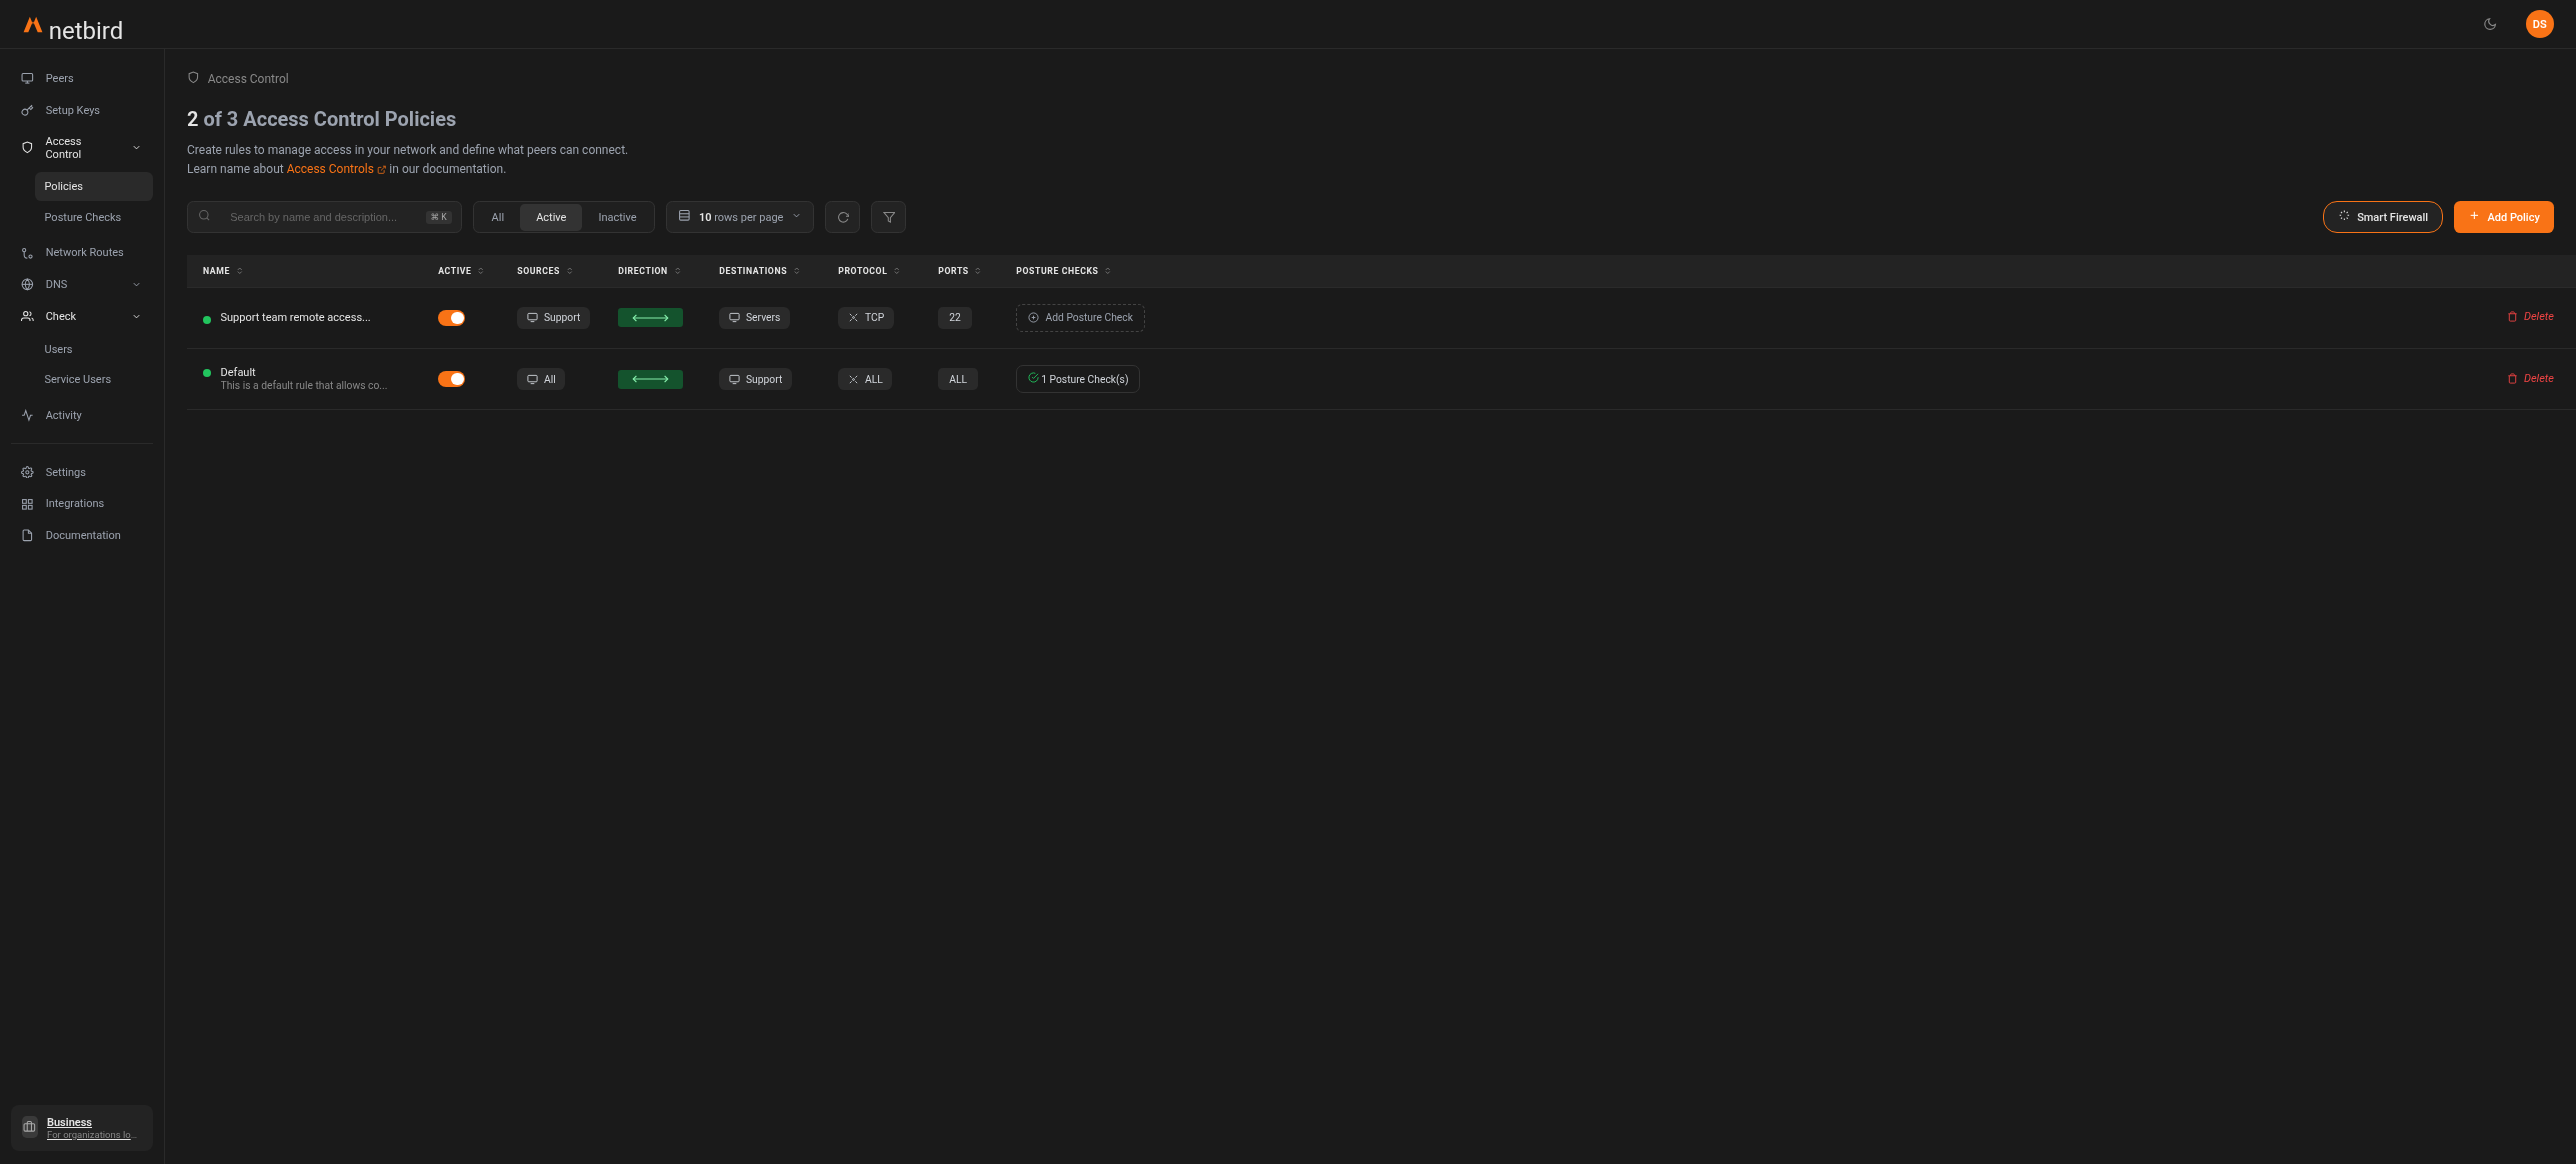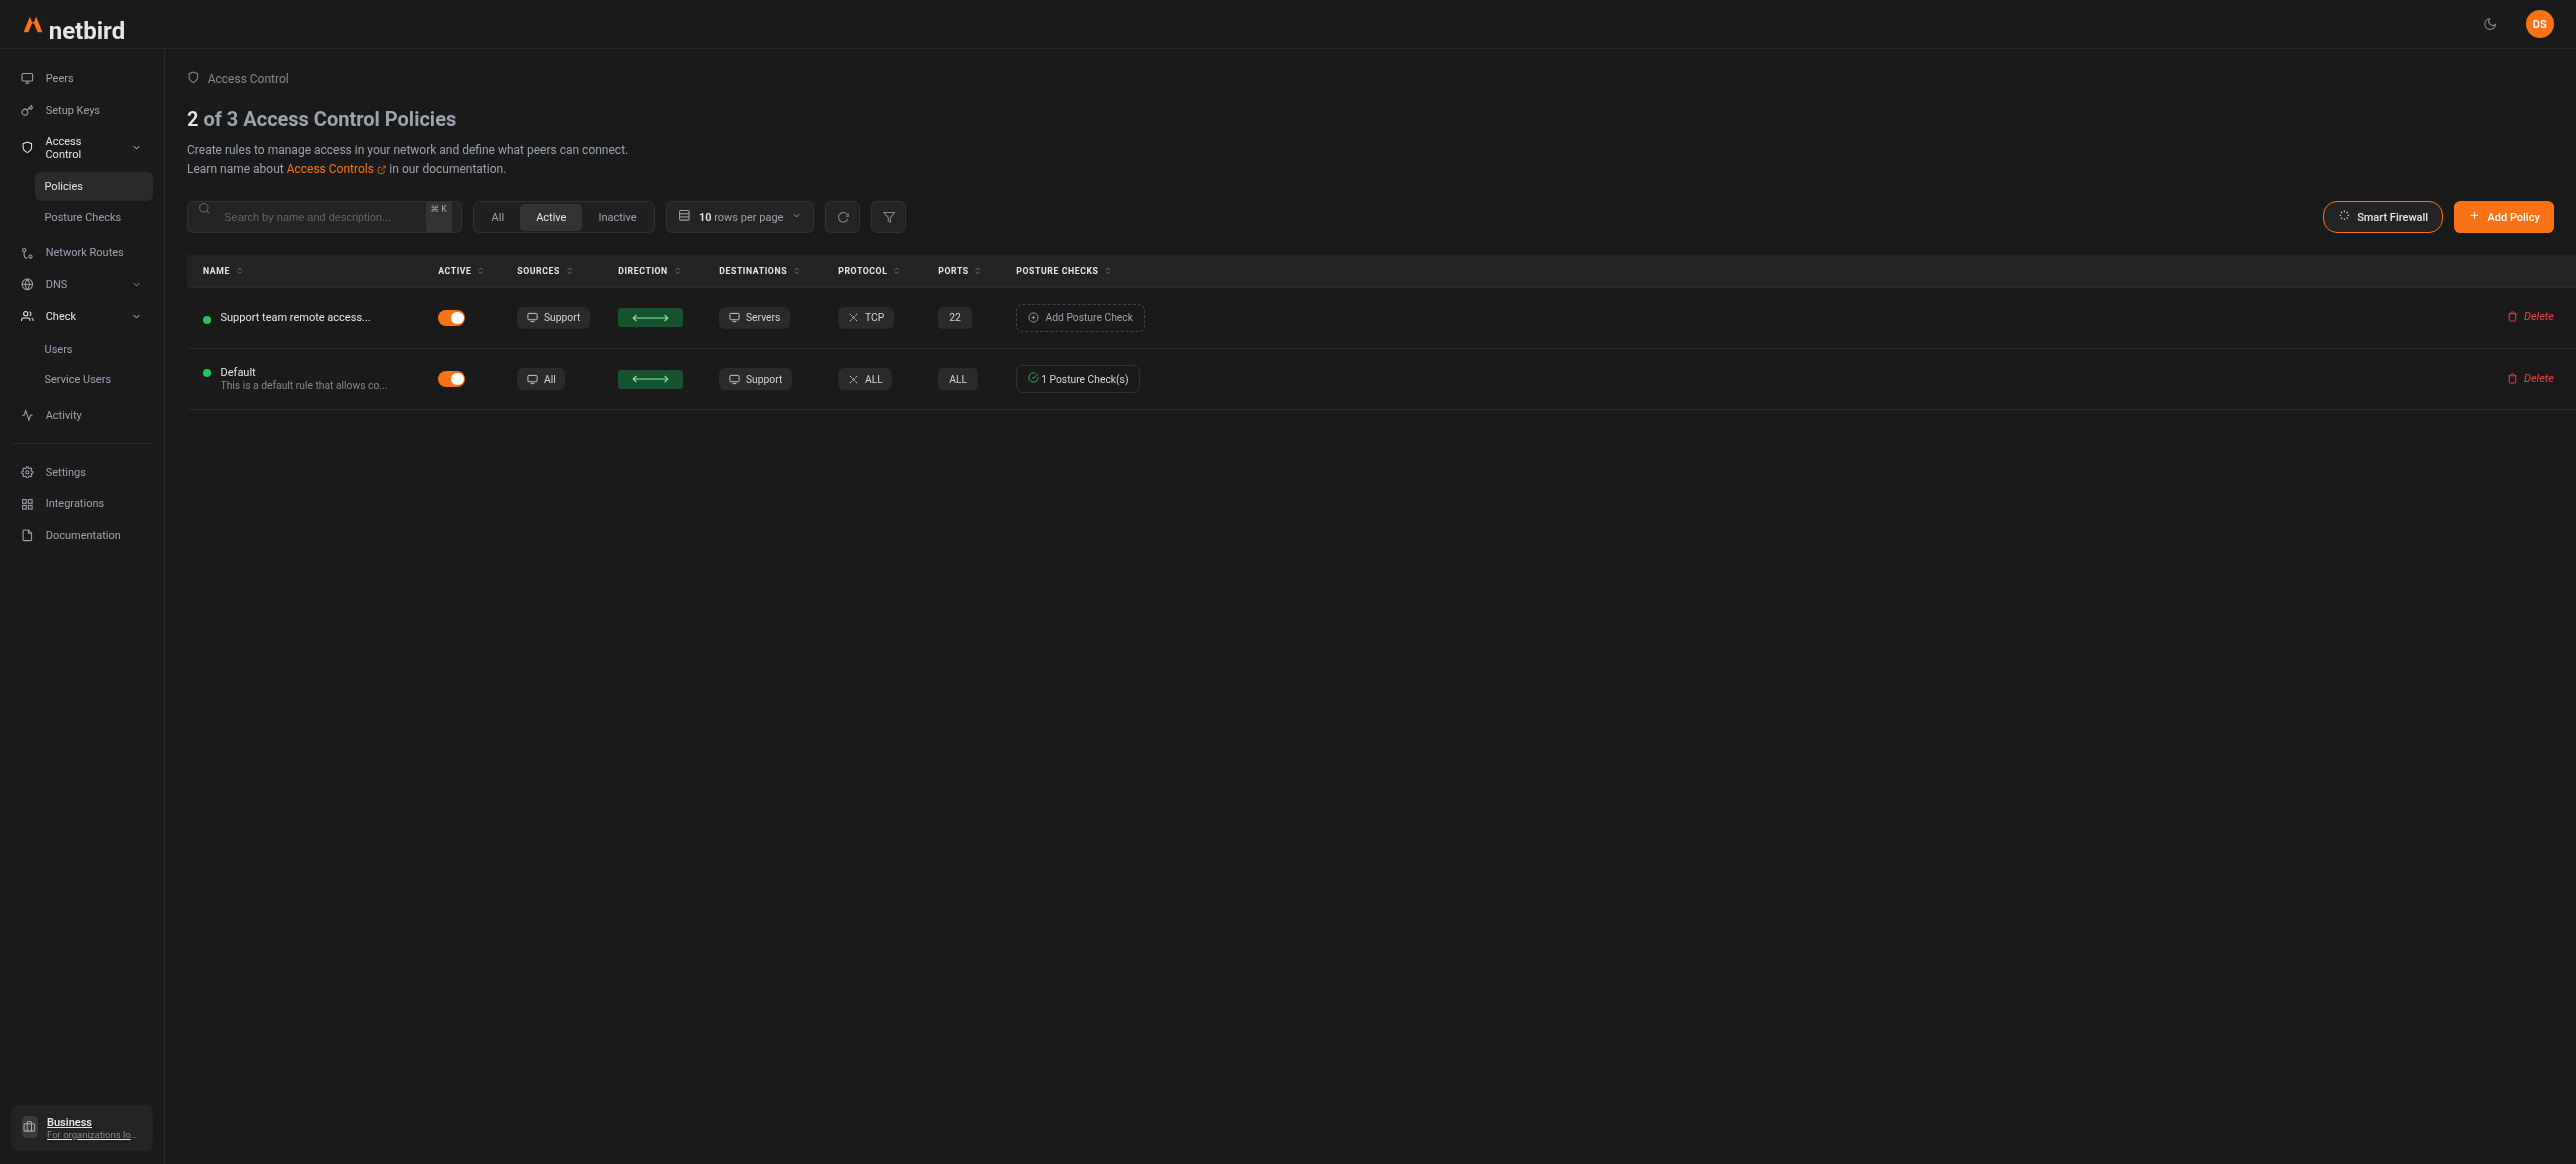--- a/index.html
+++ b/index.html
@@ -13,21 +13,21 @@
 }
 .topbar {
   height: 49px;
   border-bottom: 0.8px solid #2a2a2a;
   display: flex;
   align-items: center;
   justify-content: space-between;
   padding: 0 22px;
 }
 .logo { display: flex; align-items: center; gap: 4.7px; }
-.logo-text { font-size: 24px; font-weight: 700; color: #e5e5e5; margin-top: 13px; }
+.logo-text { font-size: 24px; font-weight: 400; color: #e5e5e5; margin-top: 13px; }
 .top-right { display: flex; align-items: center; gap: 19px; }
 .moon-btn {
   width: 32px; height: 32px; border-radius: 4.7px;
   display: flex; align-items: center; justify-content: center;
   color: #888; cursor: pointer;
 }
 .avatar {
   width: 28.5px; height: 28.5px; border-radius: 50%;
   background: #f97316; color: #fff;
   display: flex; align-items: center; justify-content: center;
@@ -74,21 +74,21 @@
 .heading .count { color: #e5e5e5; font-weight: 600; }
 .desc { color: #9ca3af; font-size: 12px; line-height: 1.6; margin-bottom: 22px; max-width: 633px; }
 .link { color: #f97316; }
 .controls-row {
   display: flex; align-items: center; gap: 11px; margin-bottom: 22px;
   padding-right: 22px;
 }
 .search {
   width: 275px; height: 32px; background: #232323;
   border: 0.8px solid #333; border-radius: 6.3px;
-  display: flex; padding: 0 9.5px; gap: 14px;
+  display: flex; align-items: center; padding: 0 9.5px; gap: 20px;
 }
 .search input {
   flex: 1; background: none; border: none; outline: none;
   color: #e5e5e5; font-size: 11px;
 }
 .search input::placeholder { color: #666; }
 .kbd { background: #333; border-radius: 3.2px; padding: 1.6px 4.7px; font-size: 8.7px; color: #aaa; }
 .seg {
   display: flex; background: #1f1f1f; border: 0.8px solid #333;
   border-radius: 6.3px; height: 32px; padding: 1.6px;

